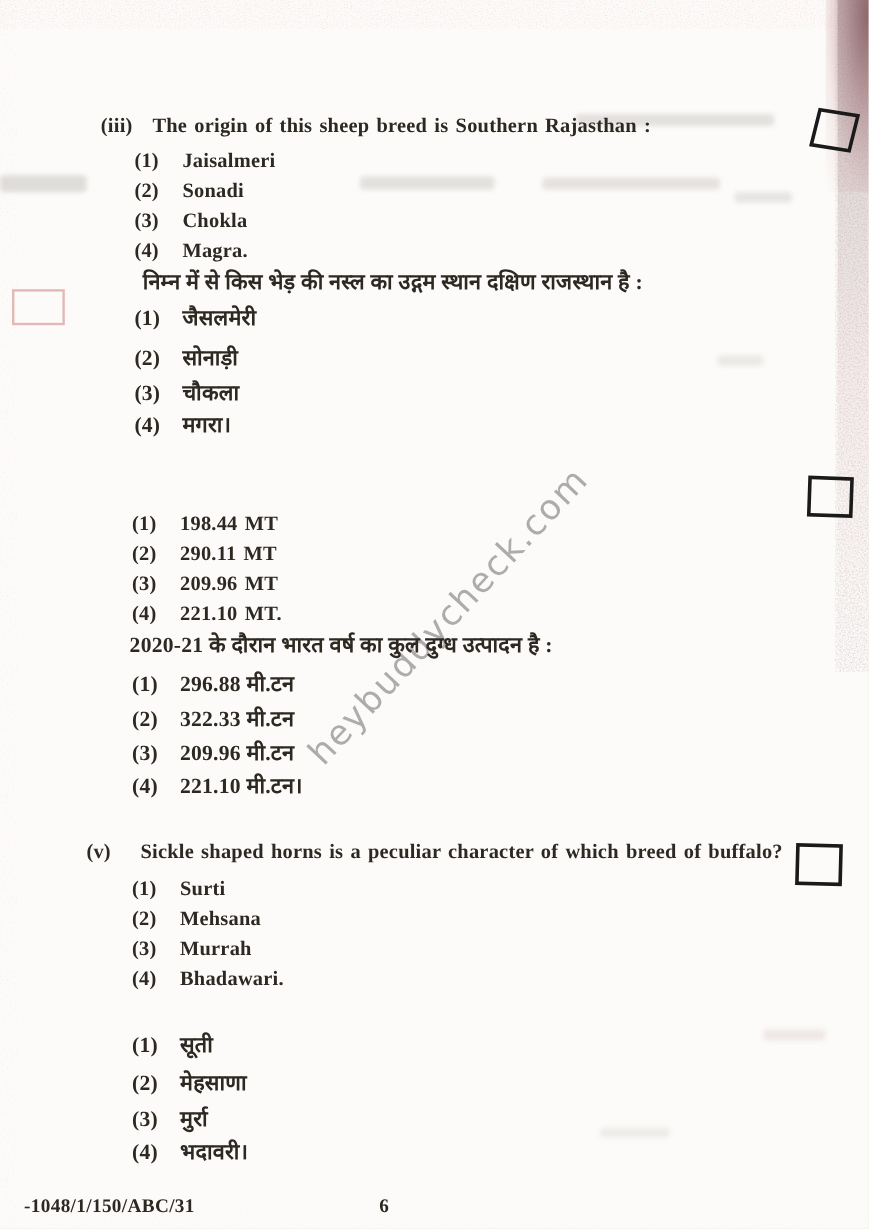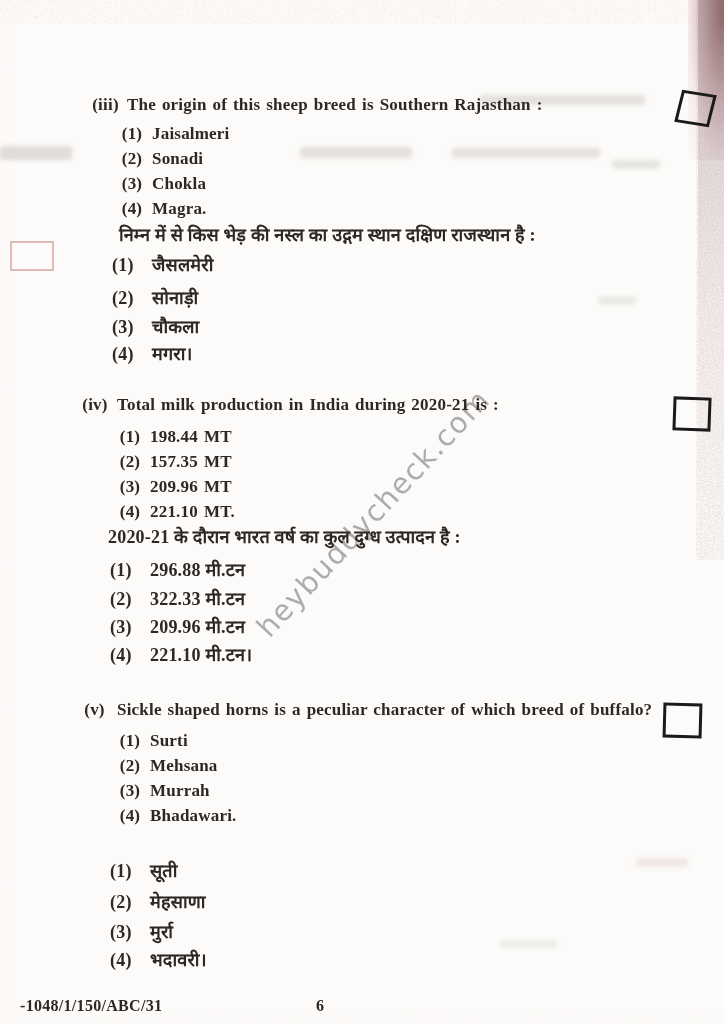--- a/index.html
+++ b/index.html
@@ -4,21 +4,21 @@
 <style>
   html,body{margin:0;padding:0;}
   body{width:724px;height:1024px;background:#e8e6e2;}
   .page{
     position:relative;width:724px;height:1024px;overflow:hidden;
     background:#fcfbf9;
     font-family:"Liberation Serif","DejaVu Serif",serif;
     color:#2d2822;
   }
   .row{position:absolute;display:flex;white-space:nowrap;align-items:baseline;}
-  .en{font-size:17px;font-weight:600;letter-spacing:.2px;word-spacing:1.5px;text-align:center;}
+  .en{font-size:17px;font-weight:600;letter-spacing:.2px;word-spacing:1.5px;}
   .hi{font-size:18px;font-weight:600;letter-spacing:.2px;}
   .qlabel{font-weight:700;display:inline-block;}
   .w43{width:43px;}.w44{width:44px;}.w45{width:45px;}
   .num{display:inline-block;width:40px;font-weight:600;}
   .ansbox{position:absolute;border:3px solid #1a1a1a;background:transparent;}
   .bleedbox{position:absolute;border:2px solid rgba(198,104,104,.45);filter:blur(.6px);}
   .smudge{position:absolute;filter:blur(2px);border-radius:3px;}
   .watermark{
     position:absolute;left:213px;top:504px;width:305px;height:32px;
     transform:rotate(-47deg);transform-origin:center;
@@ -123,31 +123,27 @@
   </div>
   <div class="row hi" style="left:112px;top:314px">
     <span class="num">(3)</span>
     <span>चौकला</span>
   </div>
   <div class="row hi" style="left:112px;top:341px">
     <span class="num">(4)</span>
     <span>मगरा।</span>
   </div>
 
-  <div class="row en" style="left:73px;top:395px">
-    <span class="qlabel w44">(iv)</span>
-    <span>Total milk production in India during 2020-21 is :</span>
-  </div>
   <div class="row en" style="left:110px;top:427px">
     <span class="num">(1)</span>
     <span>198.44 MT</span>
   </div>
   <div class="row en" style="left:110px;top:452px">
     <span class="num">(2)</span>
-    <span>157.35 MT</span>
+    <span>290.11 MT</span>
   </div>
   <div class="row en" style="left:110px;top:477px">
     <span class="num">(3)</span>
     <span>209.96 MT</span>
   </div>
   <div class="row en" style="left:110px;top:502px">
     <span class="num">(4)</span>
     <span>221.10 MT.</span>
   </div>
   <div class="row hi" style="left:108px;top:524px">

